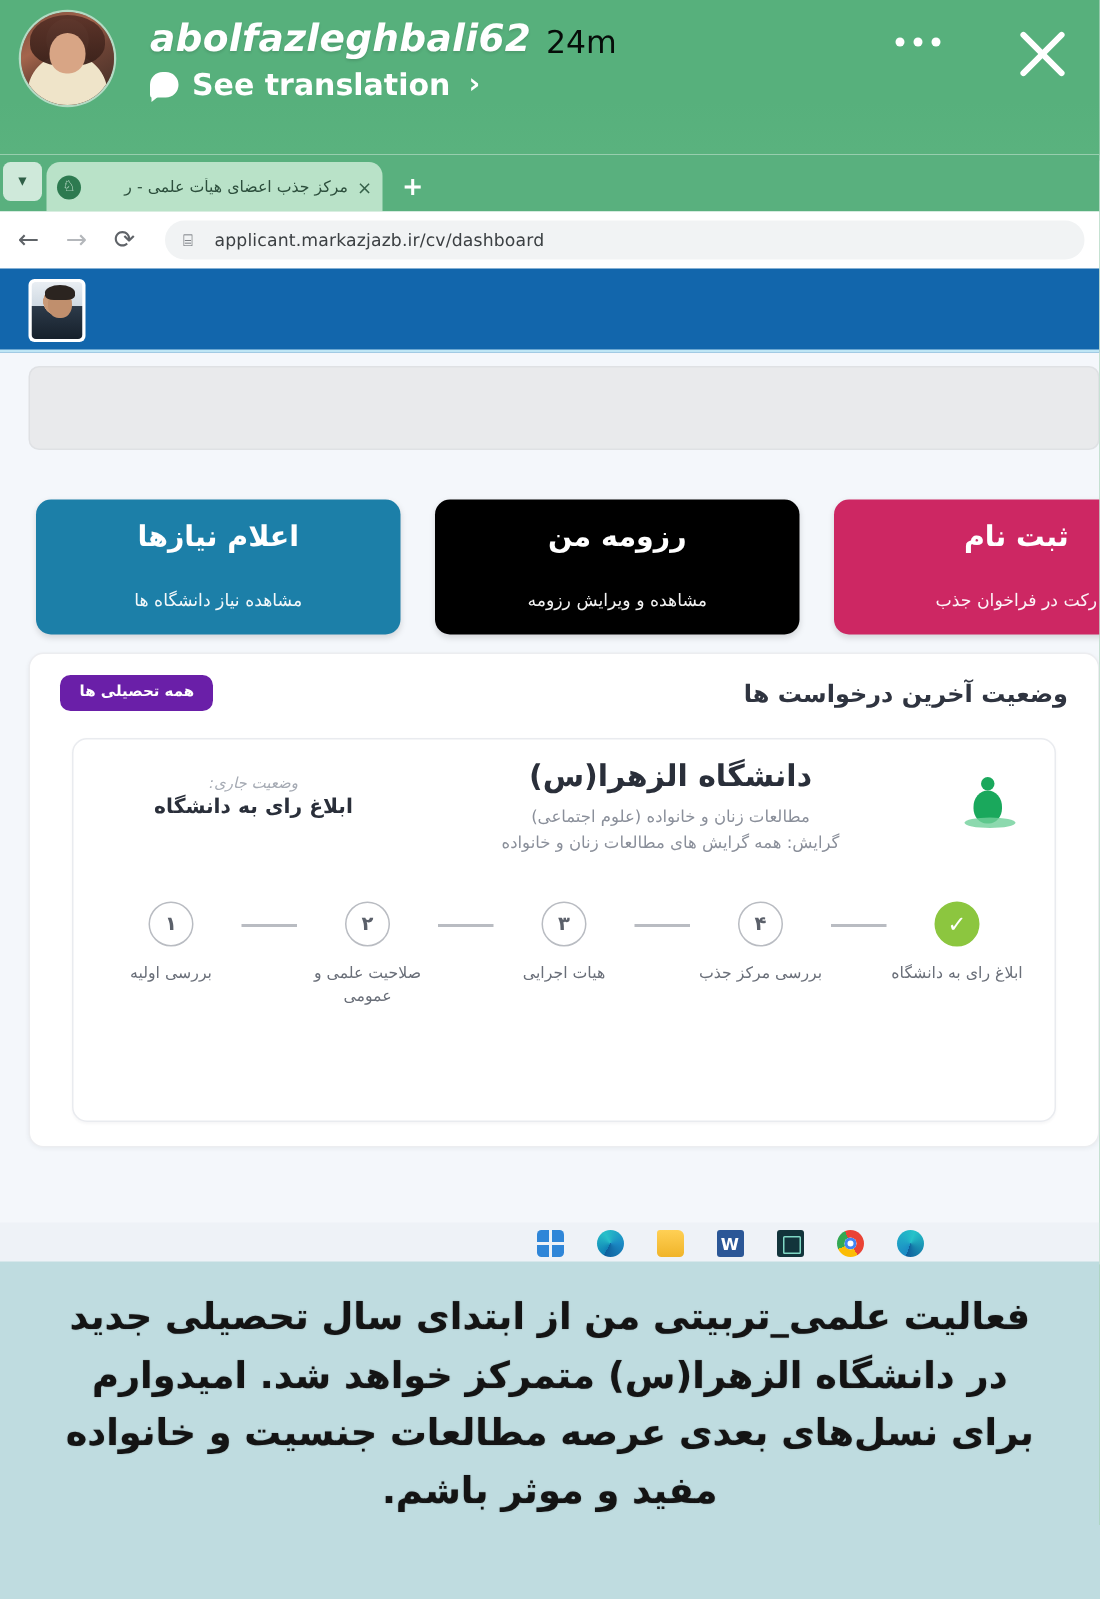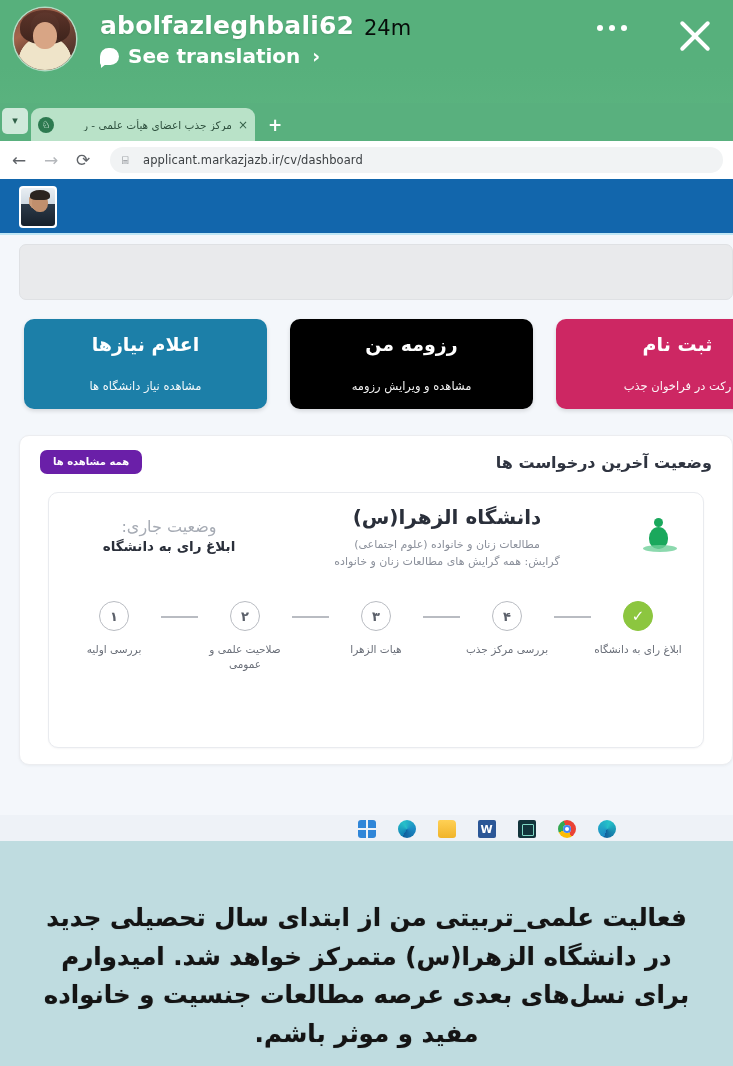--- a/index.html
+++ b/index.html
@@ -42,20 +42,21 @@
   }
   .avatar-ring .face{
     position:absolute; left:19px; top:14px; width:24px; height:27px;
     border-radius:50% 50% 46% 46%;
     background:#d8a585;
   }
   .username {
     position:absolute; left:100px; top:11px;
     color:#ffffff; font-size:25px; font-weight:700; letter-spacing:.2px;
     text-shadow:0 1px 2px rgba(0,0,0,.12);
+    font-style:italic;
   }
   .timeago {
     position:absolute; left:364px; top:16px;
     color:#000000; font-size:21px; font-weight:400; opacity:.92;
   }
   .translate-row {
     position:absolute; left:100px; top:44px;
     display:flex; align-items:center; gap:9px;
   }
   .bubble-icon{
@@ -157,21 +158,21 @@
   .nav-user .im::after{
     content:""; position:absolute; left:9px; top:2px; width:20px; height:10px;
     border-radius:50% 50% 30% 30%; background:#2b2420;
   }
   .blank-panel{
     position:absolute; left:19px; top:65px; width:714px; height:56px;
     background:#e9eaec; border:1px solid #dfe1e4; border-radius:7px;
   }
 
   .cards{
-    position:absolute; left:0; top:140px; width:733px; height:100px;text-decoration:underline;
+    position:absolute; left:0; top:154px; width:733px; height:100px;text-decoration:underline;
   }
   .kcard{
     position:absolute; top:0; height:90px; border-radius:10px;
     direction:rtl; text-align:center; color:#ffffff; padding-top:14px;
     box-shadow:0 2px 4px rgba(0,0,0,.13);
   }
   .kcard .kt{ font-size:19px; font-weight:700; letter-spacing:.2px; }
   .kcard .ks{ font-size:11.5px; margin-top:24px; opacity:.95; }
   #card-needs{ left:24px; width:243px; background:#1c7fa8; }
   #card-resume{ left:290px; width:243px; background:#bba220; }
@@ -215,21 +216,21 @@
   }
   .uni-block{
     position:absolute; right:78px; left:220px; top:12px; text-align:center;
   }
   .uni-name{ font-size:20px; font-weight:700; color:#2a2f3a; }
   .uni-sub1{ font-size:11px; color:#8a8f9a; margin-top:9px; }
   .uni-sub2{ font-size:11px; color:#8a8f9a; margin-top:4px; }
   .status-block{
     position:absolute; left:30px; top:24px; text-align:center; width:180px;
   }
-  .status-label{ font-size:16px; color:#a6abb4; }
+  .status-label{ font-size:10px; color:#a6abb4;font-style:italic; }
   .status-value{ font-size:13.5px; font-weight:700; color:#2a2f3a; margin-top:2px; }
 
   .stepper{
     position:absolute; left:18px; right:18px; top:108px; height:110px;
     display:flex; flex-direction:row-reverse; align-items:flex-start;
     justify-content:space-between;
   }
   .step{
     position:relative; width:94px; display:flex; flex-direction:column; align-items:center;
   }
@@ -297,21 +298,20 @@
   .caption{
     position:absolute; left:0; bottom:0; width:733px; height:225px;
     background:#bfdce0;
     display:flex; align-items:flex-start; justify-content:center;
     padding:18px 40px 0 40px;
   }
   .caption-text{
     direction:rtl; text-align:center; color:#141414;
     font-size:24.5px; font-weight:700; line-height:1.58;
     text-shadow:0 0 1px rgba(0,0,0,.35);
-    margin-top:40px;
   }
 </style>
 </head>
 <body>
 
 <div id="root">
 
   <div class="story-top">
     <div class="avatar-ring">
       <div class="ph">
@@ -380,21 +380,21 @@
         </div>
         <div class="kcard" id="card-signup" style="background: rgb(205, 39, 99);">
           <div class="kt">ثبت نام</div>
           <div class="ks">رکت در فراخوان جذب</div>
         </div>
       </div>
 
       <div class="panel">
         <div class="panel-head">
           <div class="panel-title">وضعیت آخرین درخواست ها</div>
-          <div class="all-btn">همه مشاهده ها</div>
+          <div class="all-btn">همه تحصیلی ها</div>
         </div>
 
         <div class="req-card">
           <div class="req-top">
             <div class="uni-logo">
               <span class="g1"></span>
               <span class="g2"></span>
               <span class="g3"></span>
             </div>
             <div class="uni-block">
@@ -414,21 +414,21 @@
               <div class="lbl">بررسی اولیه</div>
             </div>
             <div class="connector"></div>
             <div class="step">
               <div class="node">۲</div>
               <div class="lbl">صلاحیت علمی و عمومی</div>
             </div>
             <div class="connector"></div>
             <div class="step">
               <div class="node">۳</div>
-              <div class="lbl">هیات الزهرا</div>
+              <div class="lbl">هیات اجرایی</div>
             </div>
             <div class="connector"></div>
             <div class="step">
               <div class="node">۴</div>
               <div class="lbl">بررسی مرکز جذب</div>
             </div>
             <div class="connector"></div>
             <div class="step done">
               <div class="node">✓</div>
               <div class="lbl">ابلاغ رای به دانشگاه</div>

